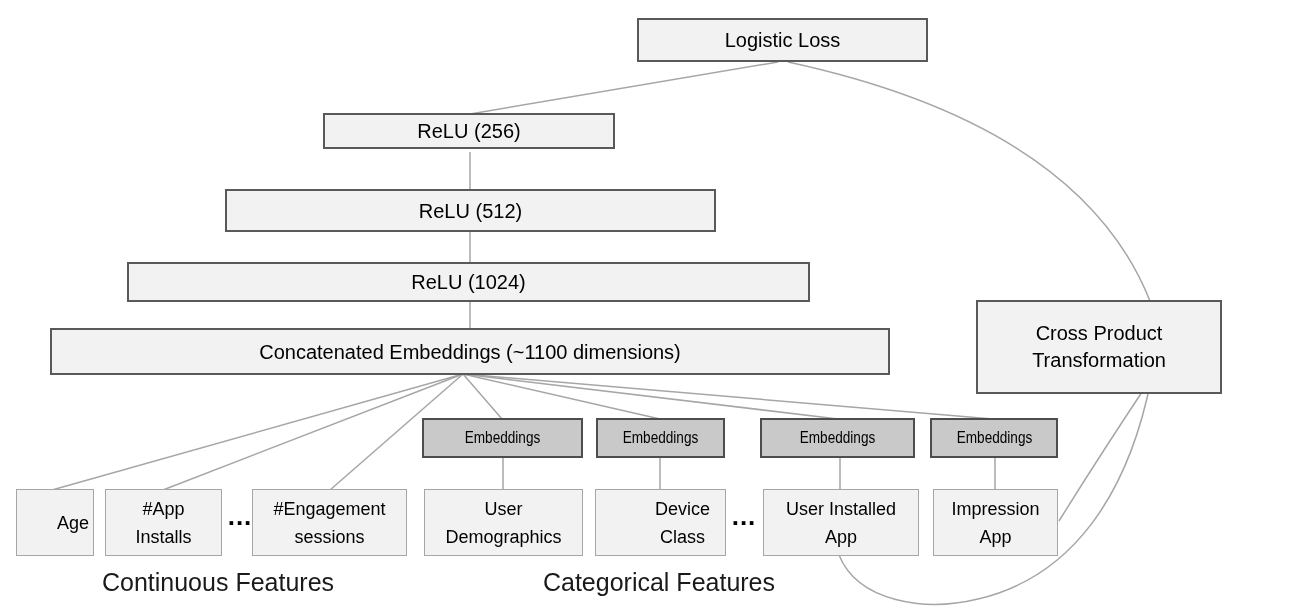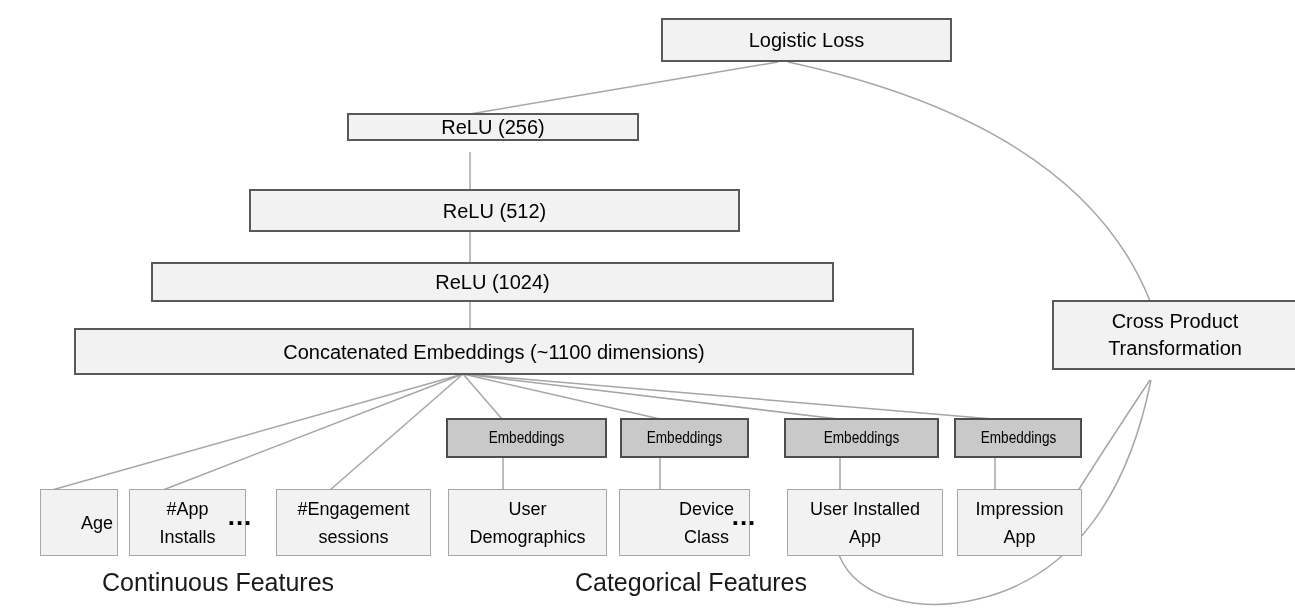--- a/index.html
+++ b/index.html
@@ -15,21 +15,20 @@
     position:absolute;
     box-sizing:border-box;
     display:flex;align-items:center;justify-content:center;
     text-align:center;
     background:#f2f2f2;
     border:2px solid #595959;
     color:#000;
     font-size:20px;
     white-space:pre-line;
     line-height:1.3;
-    margin-left:24px;
   }
   .feature{
     border:1.5px solid #a6a6a6;
     font-size:18px;
     line-height:28px;
     top:489px;height:67px;
   }
   .embed{
     background:#c9c9c9;
     border:2px solid #4d4d4d;
@@ -42,40 +41,40 @@
     font-size:26px;font-weight:bold;letter-spacing:1px;color:#000;
     text-align:center;line-height:40px;
   }
   .group-label{
     position:absolute;top:570px;height:24px;
     font-size:25px;font-weight:normal;color:#1a1a1a;
     text-align:center;line-height:24px;
   }
   
   #node-logistic-loss{left:637px;top:18px;width:291px;height:44px;}
-  #node-relu-256{left:323px;top:113px;width:292px;height:28px;}
+  #node-relu-256{left:323px;top:113px;width:292px;height:36px;}
   #node-relu-512{left:225px;top:189px;width:491px;height:43px;}
   #node-relu-1024{left:127px;top:262px;width:683px;height:40px;}
   #node-concat{left:50px;top:328px;width:840px;height:47px;}
-  #node-cpt{left:1028px;top:300px;width:246px;height:70px;line-height:27px;}
+  #node-cpt{left:976px;top:300px;width:246px;height:94px;line-height:27px;}
   #node-embed-1{left:422px;width:161px;}
   #node-embed-2{left:596px;width:129px;}
   #node-embed-3{left:760px;width:155px;}
   #node-embed-4{left:930px;width:128px;}
   #node-age{left:16px;width:78px;padding-left:36px;}
   #node-app-installs{left:105px;width:117px;}
   #node-engagement{left:252px;width:155px;}
   #node-user-demographics{left:424px;width:159px;}
   #node-device-class{left:595px;width:131px;padding-left:44px;}
   #node-user-installed-app{left:763px;width:156px;}
   #node-impression-app{left:933px;width:125px;}
   #dots-continuous{left:222px;}
   #dots-categorical{left:726px;}
   #label-continuous{left:93px;width:250px;}
-  #label-categorical{left:570px;width:242px;}
+  #label-categorical{left:538px;width:242px;}
 </style>
 </head>
 <body>
 
 <div id="stage">
 
   <svg id="wires" viewBox="0 0 1295 611" fill="none" stroke="#a6a6a6" stroke-width="1.5">
     <path d="M778,62 L470,114"></path>
     <path d="M788,62 Q1080,125 1150,301"></path>
     <path d="M470,152 L470,190"></path>

